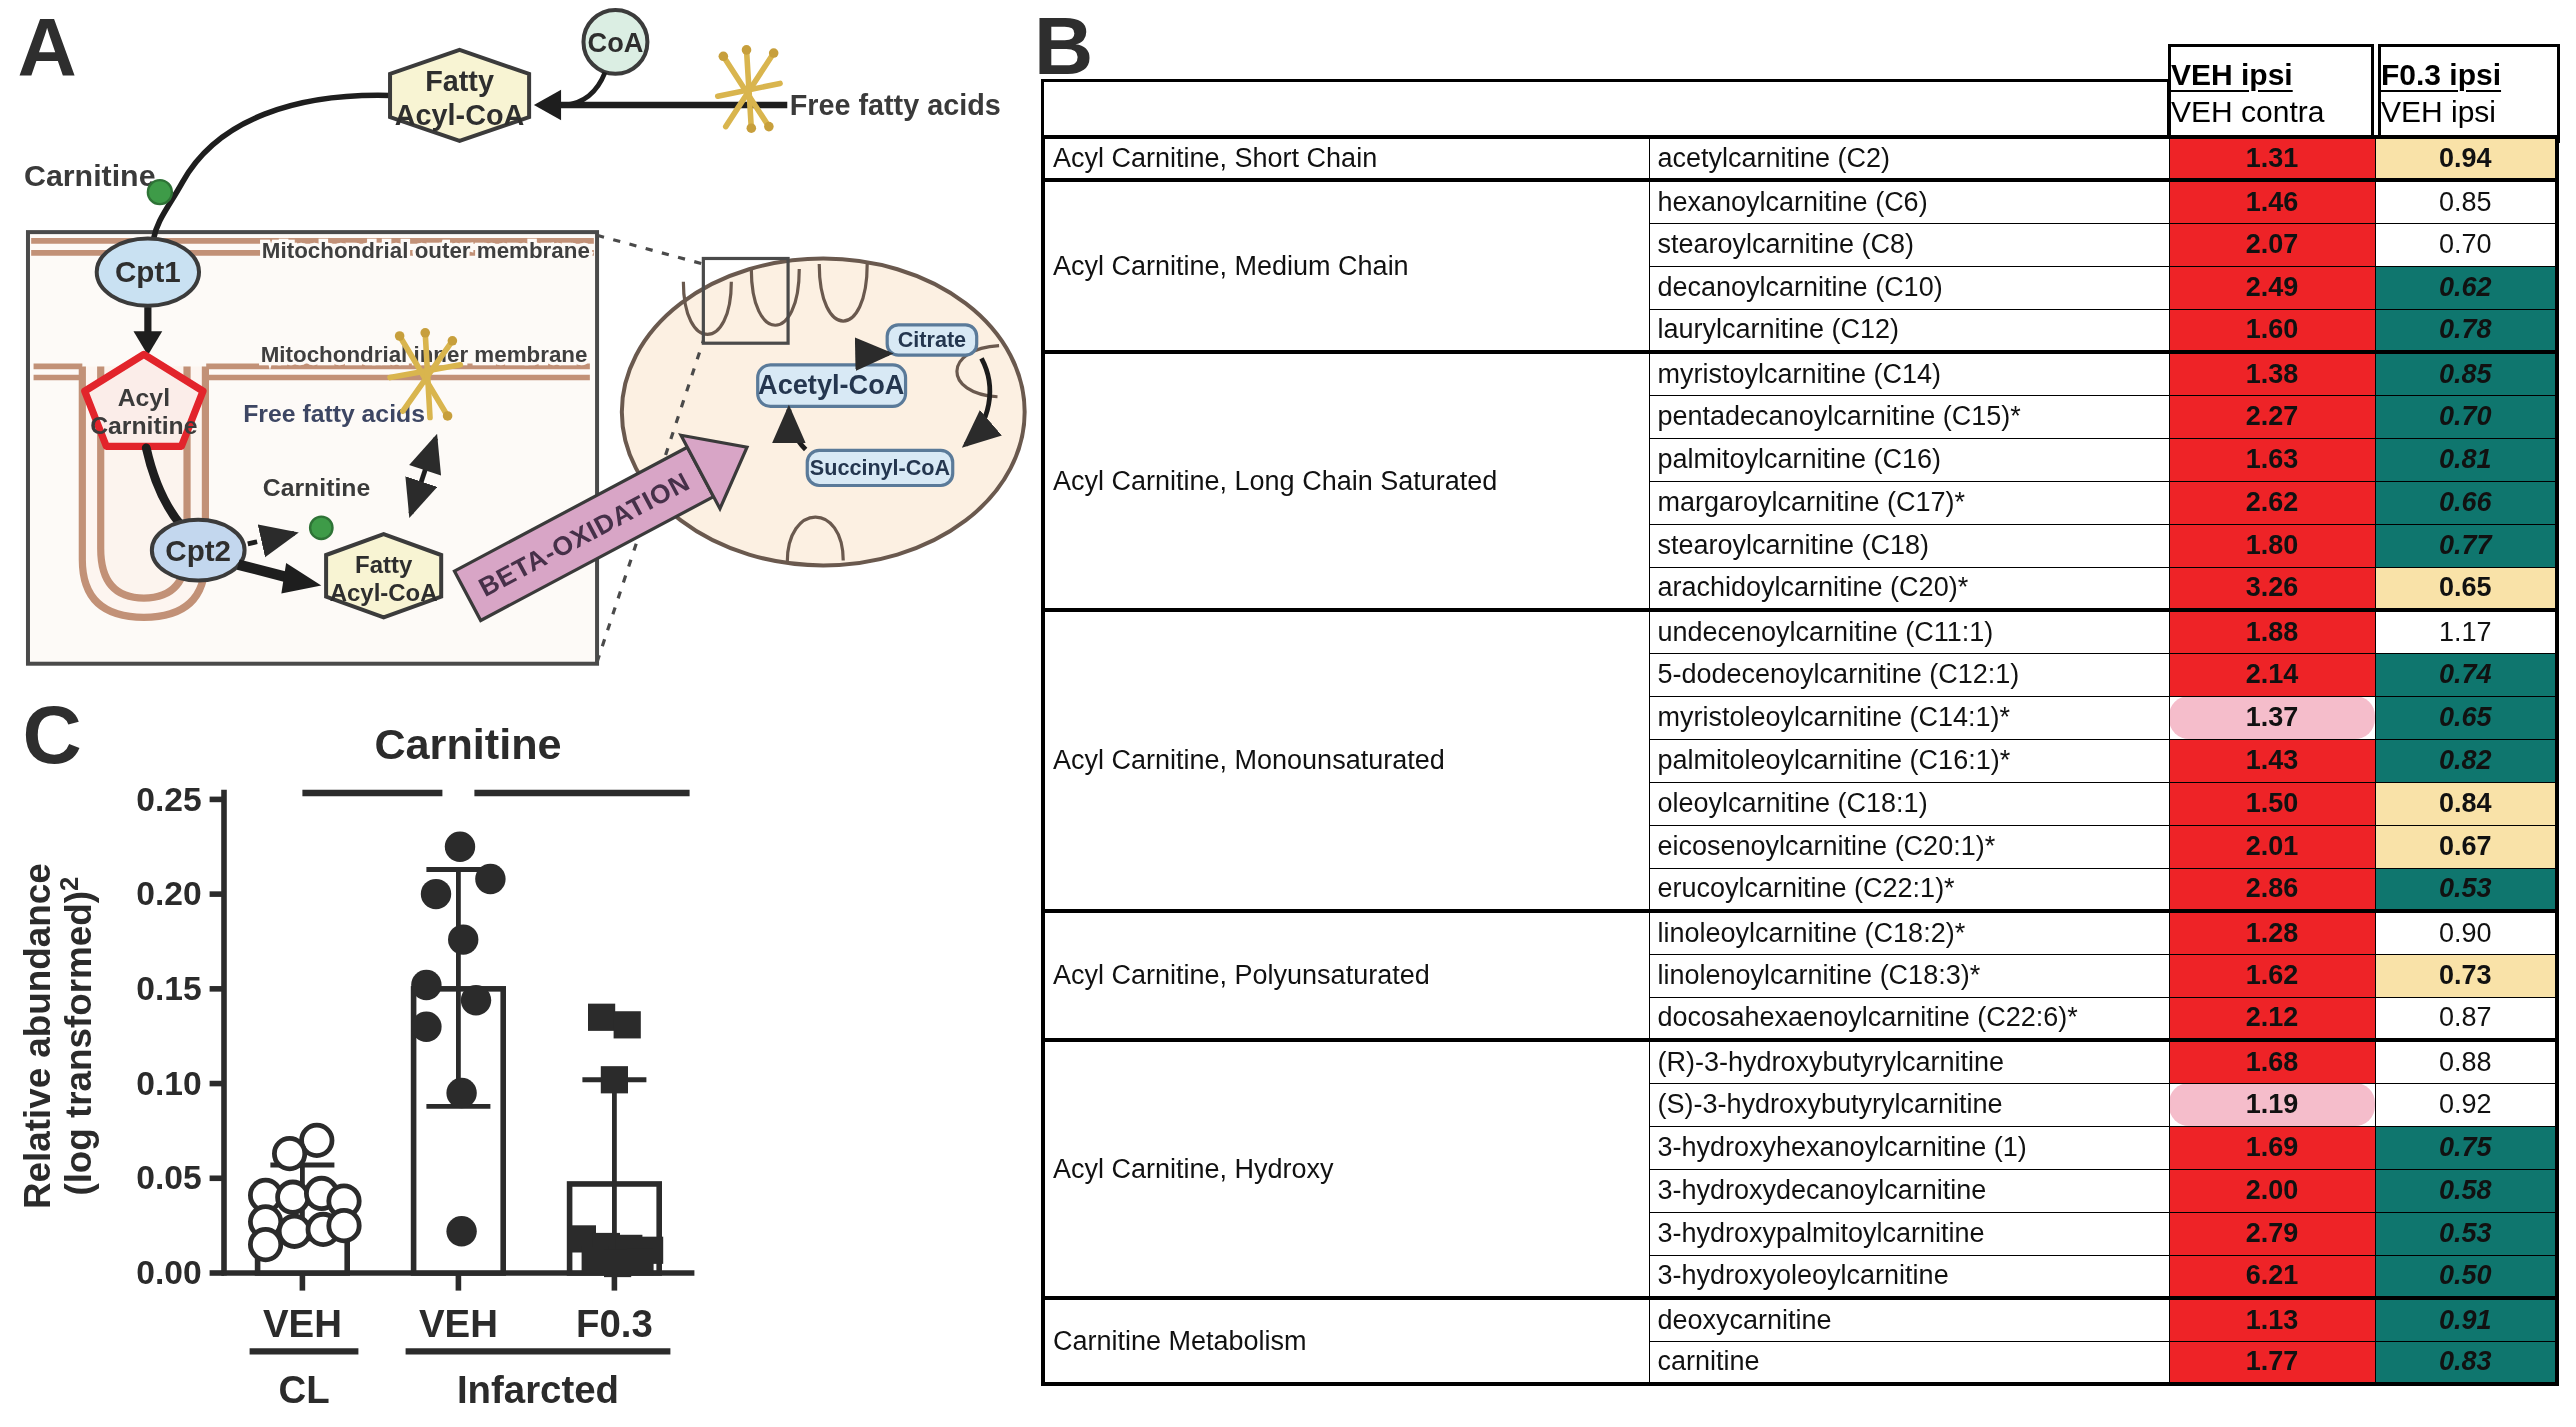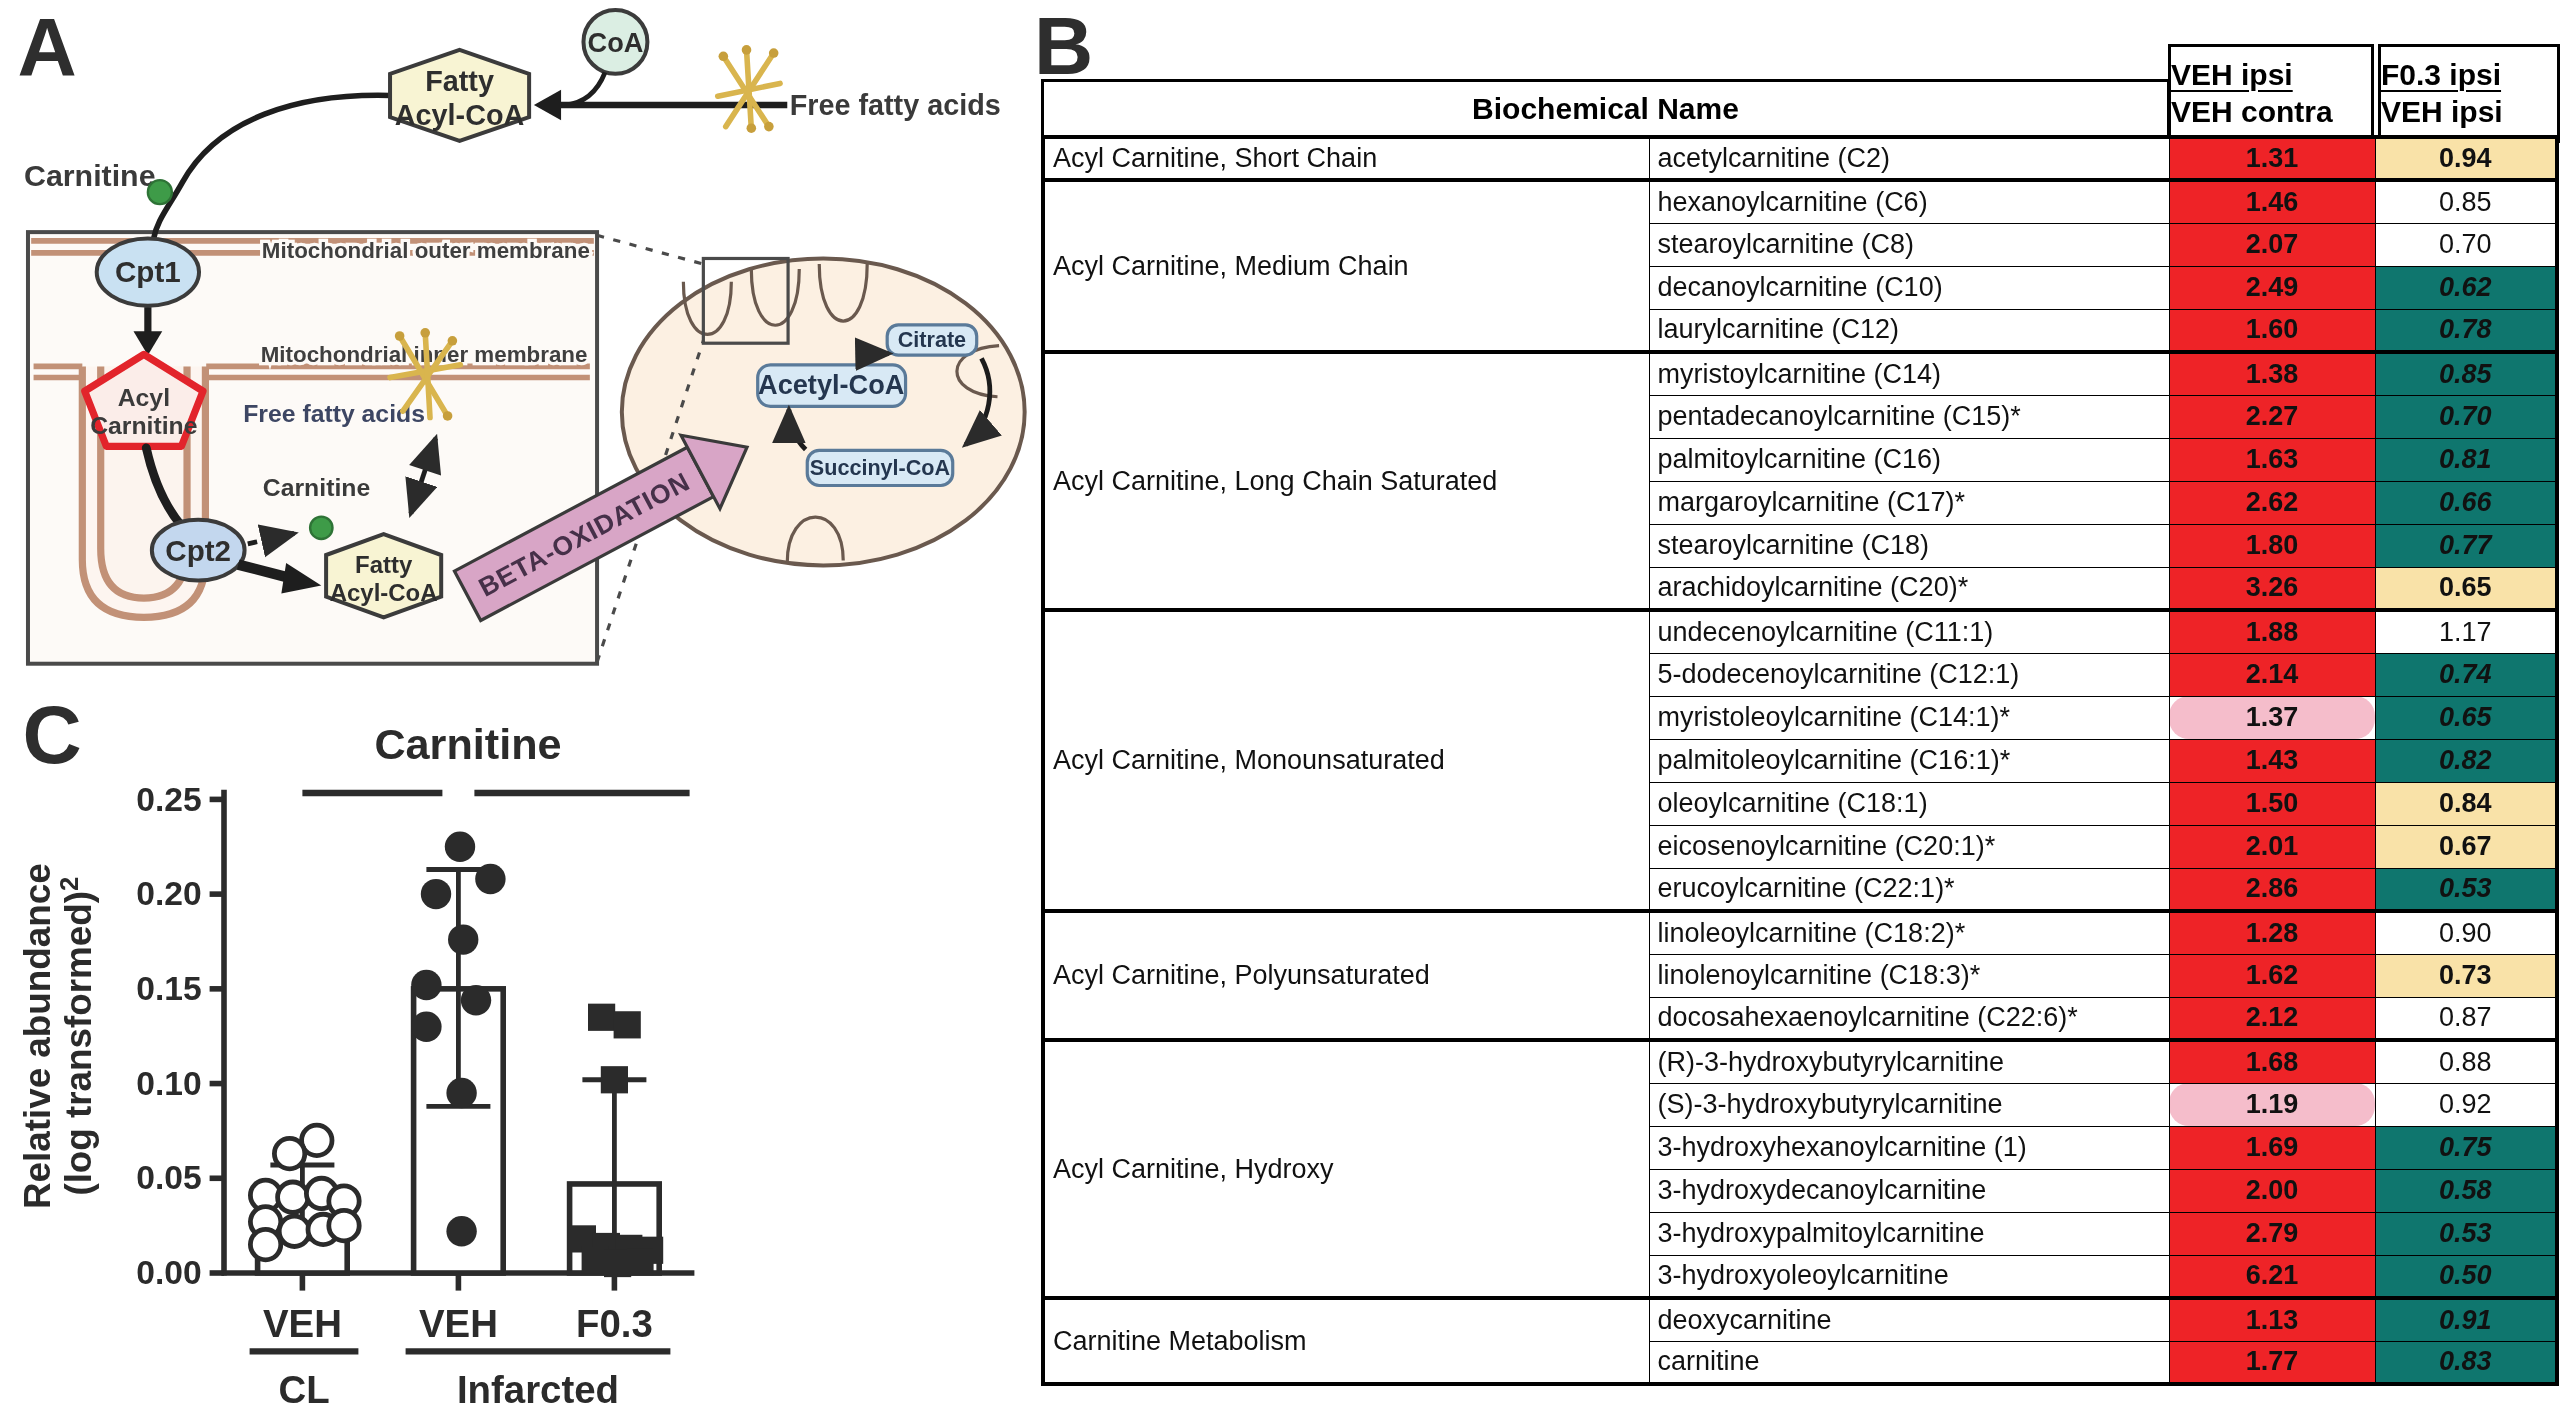--- a/index.html
+++ b/index.html
@@ -7,21 +7,21 @@
   #canvas{position:relative;width:2576px;height:1428px;background:#ffffff;overflow:hidden;color:#111;}
   .panel-label{position:absolute;font-size:82px;font-weight:bold;color:#2e2e2e;line-height:1;}
 
   
   #panelB-wrap{position:absolute;left:1041px;top:36px;width:1519px;}
   .ratio-box{position:absolute;top:8px;height:99px;background:#fff;border:3.2px solid #000;box-sizing:border-box;
              display:flex;flex-direction:column;justify-content:center;gap:2.4px;}
   #ratio-box-1{left:1127px;width:206px;}
   #ratio-box-2{left:1337px;width:182px;}
   .ratio-num{font-weight:bold;font-size:30px;text-decoration:underline;text-decoration-thickness:2.4px;text-underline-offset:4.8px;color:#000;}
-  .ratio-den{font-weight:bold;font-size:30px;color:#000;}
+  .ratio-den{font-weight:normal;font-size:30px;color:#000;}
   #hdr-left{position:absolute;left:0;top:43px;width:1129px;height:56px;border:3.2px solid #000;border-bottom:none;
             box-sizing:border-box;display:flex;background:#fff;}
   #hdr-left .hcell{display:flex;align-items:center;justify-content:center;font-size:30px;font-weight:bold;color:#000;}
   #hdr-left .c1{width:606px;border-right:2.4px solid #000;}
   #hdr-left .c2{flex:1;}
   #acyl-table{position:absolute;left:0;top:99px;border-collapse:collapse;table-layout:fixed;background:#fff;
               border:4.8px solid #000;}
   #acyl-table td{border:1.6px solid #000;height:43px;font-size:27px;box-sizing:border-box;padding:0 8px;
                  overflow:hidden;white-space:nowrap;color:#111;}
   #acyl-table tr.group-start td{border-top:4.8px solid #000;}
@@ -179,21 +179,20 @@
   <div id="panelB-wrap">
     <div class="ratio-box" id="ratio-box-1">
       <div class="ratio-num">VEH ipsi</div>
       <div class="ratio-den">VEH contra</div>
     </div>
     <div class="ratio-box" id="ratio-box-2">
       <div class="ratio-num">F0.3 ipsi</div>
       <div class="ratio-den">VEH ipsi</div>
     </div>
     <div id="hdr-left">
-      <div class="hcell c2">Biochemical Name</div>
     </div>
     <table id="acyl-table">
       <colgroup>
         <col style="width:606px">
           <col style="width:520px">
           <col style="width:206px">
           <col style="width:182px">
       </colgroup>
       <tbody id="acyl-table-body">
           <tr class="group-start">

